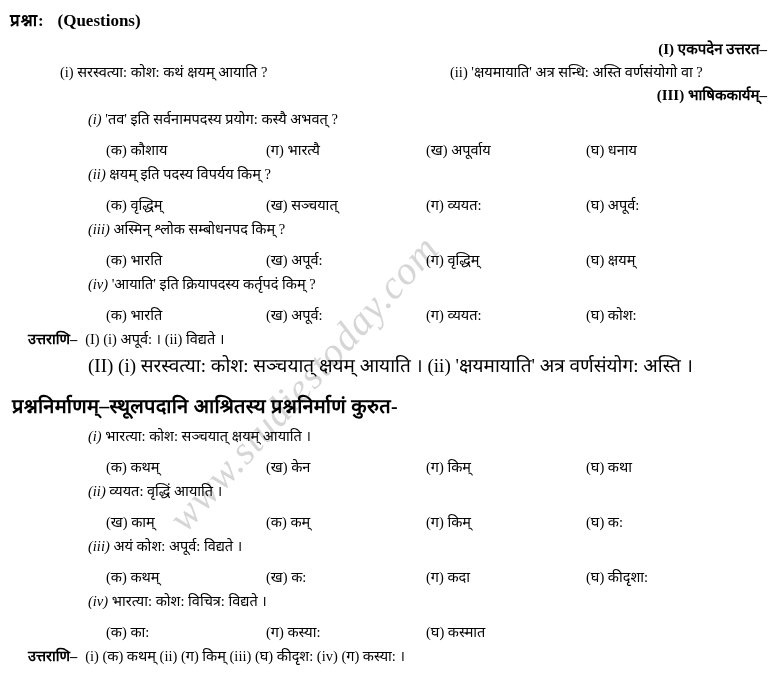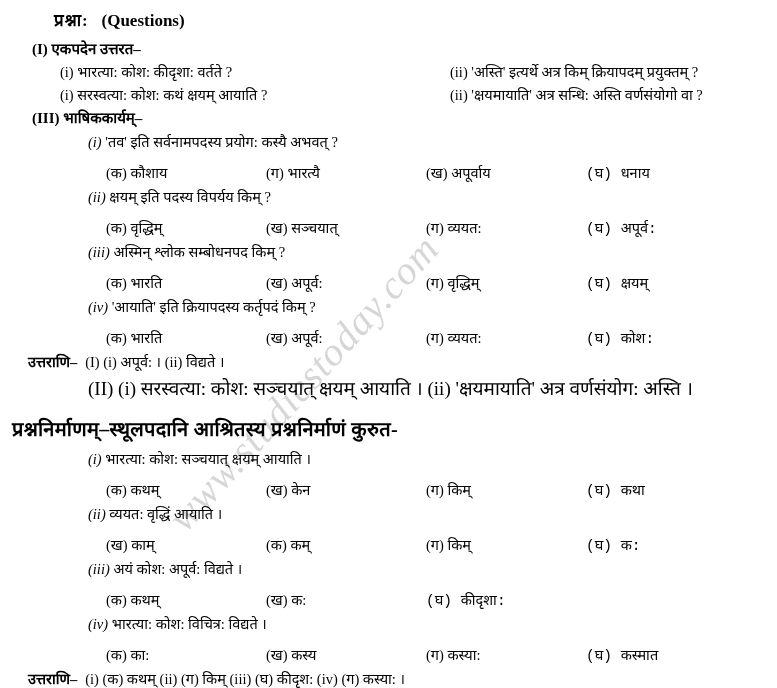--- a/index.html
+++ b/index.html
@@ -42,29 +42,29 @@
   .content {
     position: relative;
     z-index: 10;
     padding: 8px 10px 0 10px;
   }
   .hdr {
     font-size: 17px;
     font-weight: bold;
     margin-bottom: 7px;
   }
-  .hdr .lbl { letter-spacing: 1px; margin-left: 44px; }
+  .hdr .lbl { letter-spacing: 1px; }
   .hdr .paren { font-family: "Liberation Serif", serif; }
 
   .sec {
     font-size: 15px;
     font-weight: bold;
     margin: 3px 0 2px 0;
   }
-  .ind1 { padding-left: 22px; }
+  .ind1 { padding-left: 22px; text-align: right; }
   .ind2 { padding-left: 50px; }
   .ind3 { padding-left: 78px; }
 
   .qline {
     font-size: 14.5px;
     margin: 3px 0;
     display: flex;
   }
   .qline .a { flex: 0 0 390px; }
   .qline .b { flex: 1 1 auto; }
@@ -75,21 +75,21 @@
   }
   .q .num { font-style: italic; }
 
   .opts {
     display: flex;
     font-size: 14.5px;
     margin: 11px 0 2px 0;
     padding-left: 96px;
   }
   .opts .o { flex: 0 0 160px; }
-  .opts .o:last-child { flex: 0 0 auto; font-family: Liberation Mono, monospace; }
+  .opts .o:last-child { flex: 0 0 auto; }
 
   .ans {
     font-size: 14.5px;
     margin: 4px 0;
     display: flex;
   }
   .ans .tag {
     font-weight: bold;
     flex: 0 0 auto;
     padding-left: 18px;
@@ -118,24 +118,20 @@
 
   <div class="content">
 
     <div class="hdr">
       <span class="lbl">प्रश्ना:</span>
       &nbsp;
       <span class="paren">(Questions)</span>
     </div>
 
     <div class="sec ind1">(I) एकपदेन उत्तरत–</div>
-    <div class="qline ind2">
-      <span class="a">(i) भारत्या: कोश: कीदृशा: वर्तते ?</span>
-      <span class="b">(ii) 'अस्ति' इत्यर्थे अत्र किम् क्रियापदम् प्रयुक्तम् ?</span>
-    </div>
 
     <div class="qline ind2">
       <span class="a">(i) सरस्वत्या: कोश: कथं क्षयम् आयाति ?</span>
       <span class="b">(ii) 'क्षयमायाति' अत्र सन्धि: अस्ति वर्णसंयोगो वा ?</span>
     </div>
 
     <div class="sec ind1">(III) भाषिककार्यम्–</div>
 
     <div class="q ind3">
       <span class="num">(i)</span>
@@ -211,30 +207,30 @@
       <span class="o">(घ) क:</span>
     </div>
 
     <div class="q ind3">
       <span class="num">(iii)</span>
       <span>अयं कोश: अपूर्व: विद्यते ।</span>
     </div>
     <div class="opts">
       <span class="o">(क) कथम्</span>
       <span class="o">(ख) क:</span>
+      <span class="o">(ग) कदा</span>
       <span class="o">(घ) कीदृशा:</span>
     </div>
 
     <div class="q ind3">
       <span class="num">(iv)</span>
       <span>भारत्या: कोश: विचित्र: विद्यते ।</span>
     </div>
     <div class="opts">
       <span class="o">(क) का:</span>
-      <span class="o">(ख) कस्य</span>
       <span class="o">(ग) कस्या:</span>
       <span class="o">(घ) कस्मात</span>
     </div>
 
     <div class="ans">
       <span class="tag">उत्तराणि–</span>
       <span class="txt">(i) (क) कथम्   (ii) (ग) किम्   (iii) (घ) कीदृश:   (iv) (ग) कस्या: ।</span>
     </div>
 
   </div>

